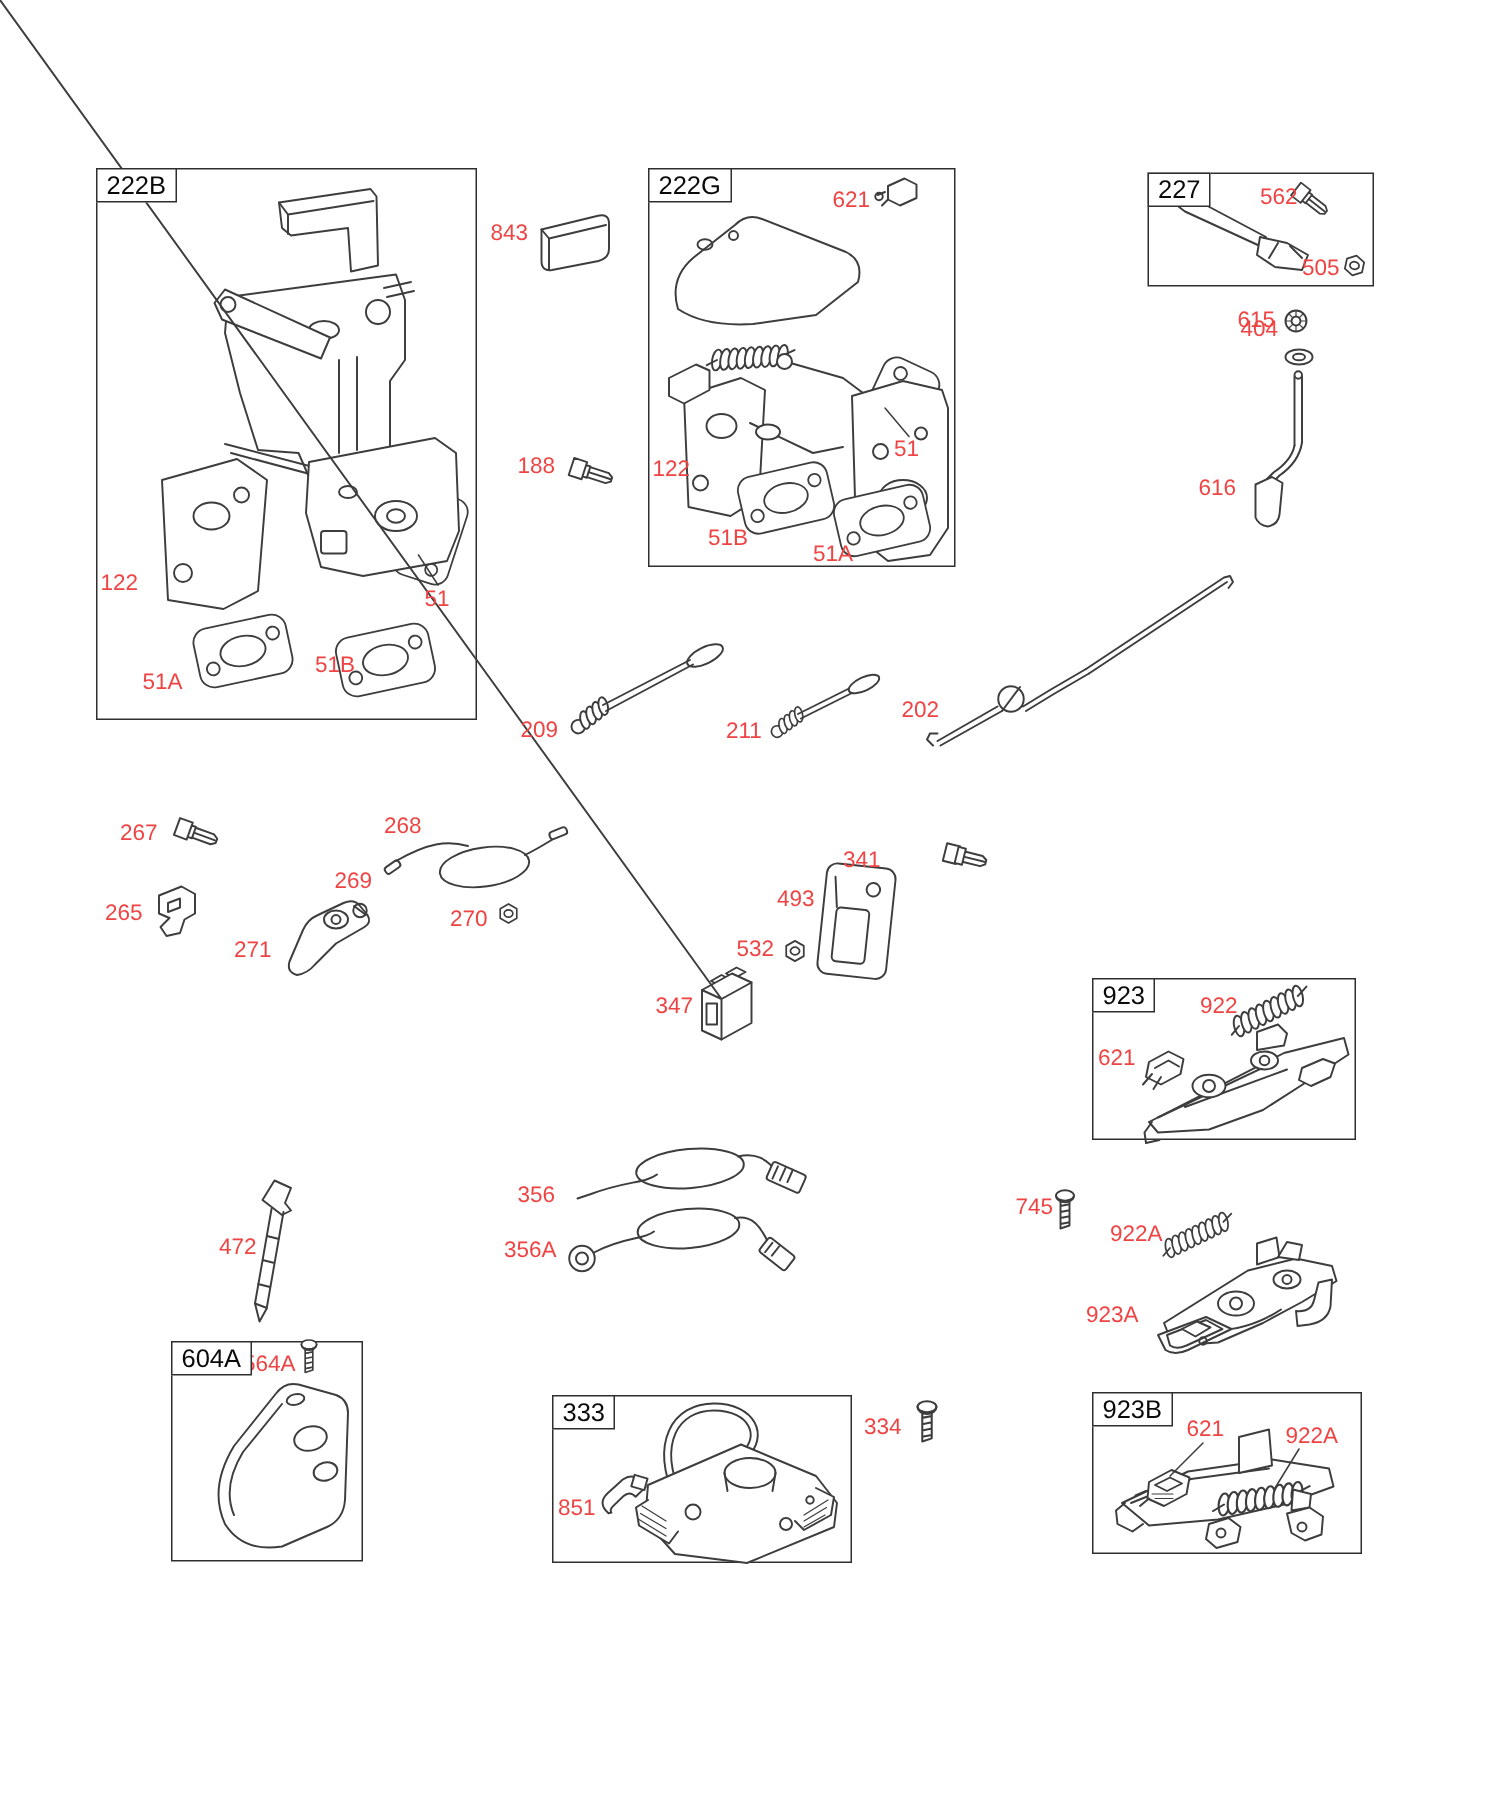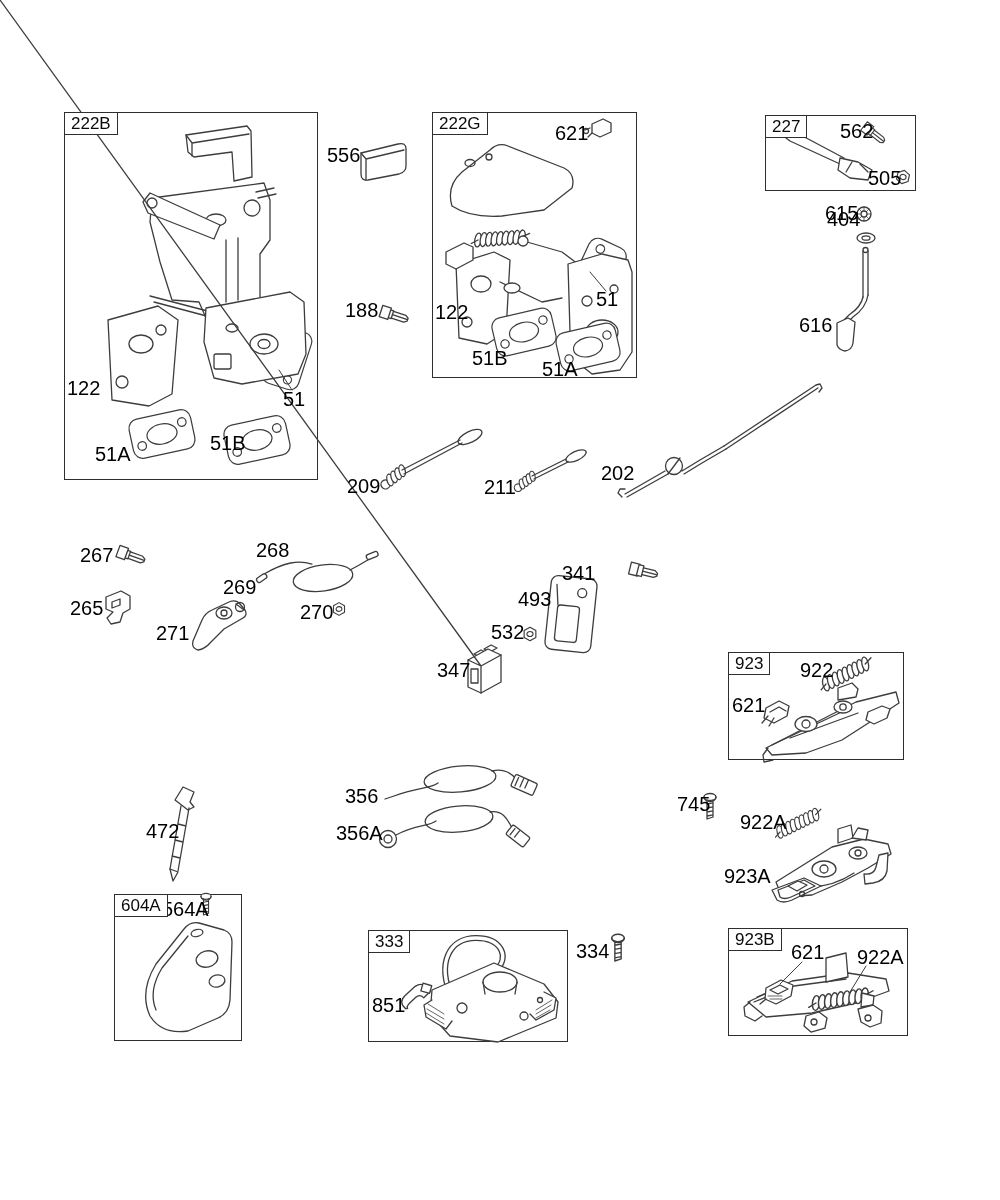--- a/index.html
+++ b/index.html
@@ -1,21 +1,21 @@
 <!DOCTYPE html>
 <html><head>
 <meta charset="utf-8">
 <style>
   html,body{margin:0;padding:0;background:#ffffff;}
   .canvas{position:relative;width:1000px;height:1200px;background:#ffffff;
           font-family:"Liberation Sans",sans-serif;overflow:hidden;}
   .pbox{position:absolute;border:1.5px solid #2e2e2e;box-sizing:border-box;background:transparent;}
   .chip{position:absolute;border:1.5px solid #2e2e2e;background:#fff;padding:0 6px;
         font-size:17px;line-height:21px;color:#0a0a0a;z-index:5;}
-  .callout{position:absolute;font-size:20px;line-height:15px;color:#000000;z-index:4;white-space:nowrap;}
+  .callout{position:absolute;font-size:15px;line-height:15px;color:#ef4444;z-index:4;white-space:nowrap;}
   svg.art{position:absolute;left:0;top:0;z-index:2;}
   svg .wf{fill:#ffffff;}
   svg path,svg rect,svg ellipse,svg circle,svg line{stroke:#3d3d3d;stroke-width:1.3;fill:none;
         stroke-linejoin:round;stroke-linecap:round;}
   svg .wf{fill:#ffffff;}
   svg .thin{stroke-width:0.8;}
   svg .ld{stroke-width:1;}
   svg .tube{stroke-width:6;}
   svg .tubein{stroke:#ffffff;stroke-width:3.4;}
 </style>
@@ -375,21 +375,21 @@
       <path class="wf" d="M862,993 l12,3 -1,9 -12,2 z"></path>
       <path d="M750,1002 l-6,5 1,9 10,5 7,-5"></path>
       <path class="wf" d="M858,1009 l15,-4 9,6 -1,12 -11,4 -9,-5 z"></path>
         <circle cx="868" cy="1018" r="3"></circle>
       <path class="wf" d="M806,1016 l13,-4 8,6 -2,10 -14,4 -7,-6 z"></path>
         <circle cx="814" cy="1022" r="3"></circle>
       <path class="ld" d="M802,962 L780,984 M866,966 L850,992"></path>
     </g>
   </svg>
 
-  <div class="callout" style="left:327px;top:148px;">556</div>
+  <div class="callout" style="left:327px;top:148px;">843</div>
   <div class="callout" style="left:345px;top:303px;">188</div>
   <div class="callout" style="left:67px;top:381px;">122</div>
   <div class="callout" style="left:283px;top:392px;">51</div>
   <div class="callout" style="left:95px;top:447px;">51A</div>
   <div class="callout" style="left:210px;top:436px;">51B</div>
 
   <div class="callout" style="left:555px;top:126px;">621</div>
   <div class="callout" style="left:435px;top:305px;">122</div>
   <div class="callout" style="left:596px;top:292px;">51</div>
   <div class="callout" style="left:472px;top:351px;">51B</div>

